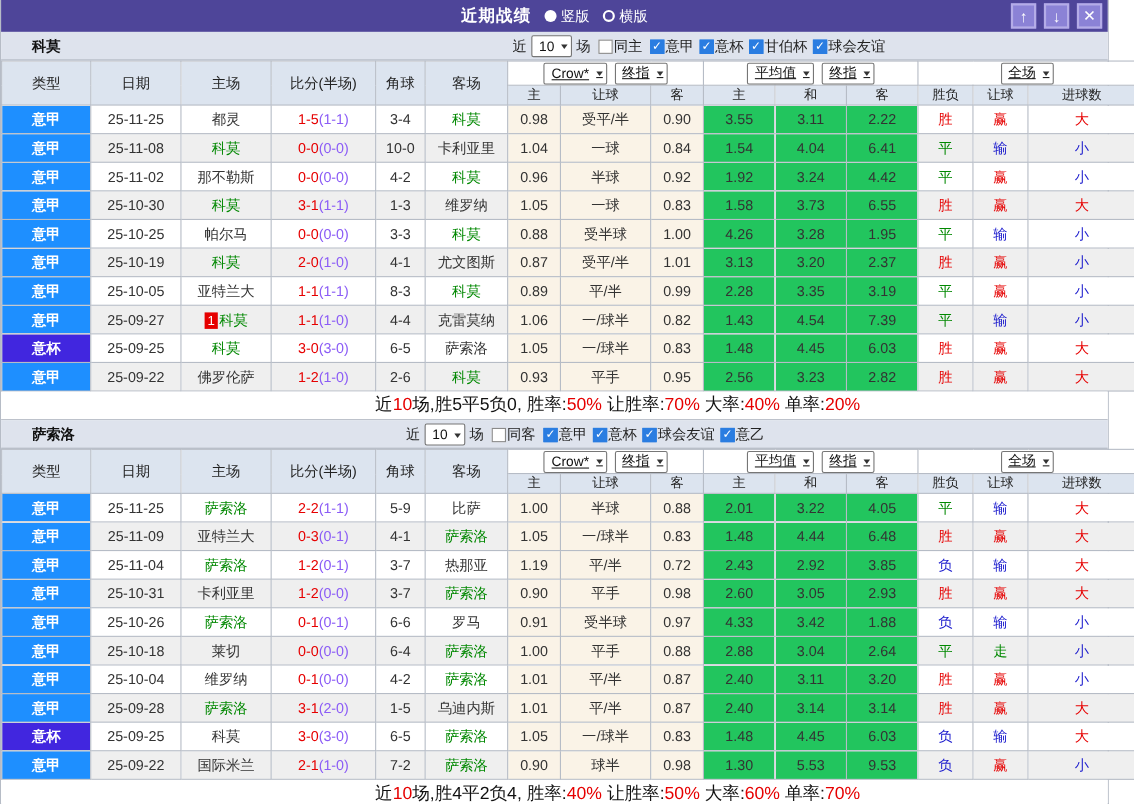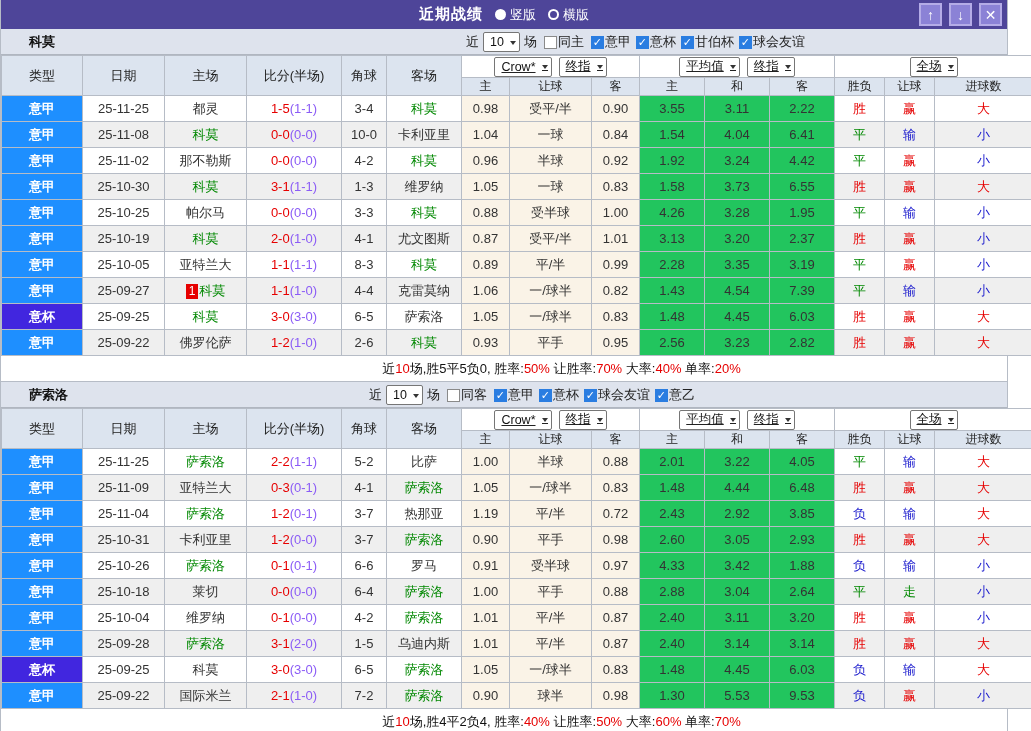--- a/index.html
+++ b/index.html
@@ -69,21 +69,21 @@
   .sh { color:#8b5cf6; }
   [data-focus="true"] { color:#008800; }
   [data-c="r"] { color:#e60000; }
   [data-c="g"] { color:#008800; }
   [data-c="b"] { color:#1a1acd; }
   .badge { background:#e60000; color:#fff; font-size:12px; line-height:15px; padding:0 3px; display:inline-block; margin-right:1px; }
   .badge:empty { display:none; }
 
   
   .summary {
-    height:26px; line-height:25px; text-align:center; font-size:13px;
+    height:26px; line-height:25px; text-align:center; font-size:16px;
     padding-left:115px; background:#fff; border-bottom:1px solid #b6bcc6; color:#111;
   }
 </style>
 </head>
 <body>
 
 <div class="page">
 
   <div class="titlebar">
     <span class="ttl">近期战绩</span>
@@ -535,21 +535,21 @@
           <th>进球数</th>
         </tr>
       </thead>
       <tbody>
 
           <tr>
             <td class="type" data-league="jia">意甲</td>
             <td>25-11-25</td>
             <td><span data-focus="true">萨索洛</span></td>
             <td><span class="sm">2-2</span><span class="sh">(1-1)</span></td>
-            <td>5-2</td>
+            <td>5-9</td>
             <td><span data-focus="false">比萨</span></td>
             <td class="ah">1.00</td>
             <td class="ah">半球</td>
             <td class="ah">0.88</td>
             <td class="eu">2.01</td>
             <td class="eu">3.22</td>
             <td class="eu">4.05</td>
             <td class="res" data-c="g">平</td>
             <td class="res" data-c="b">输</td>
             <td class="res" data-c="r">大</td>

